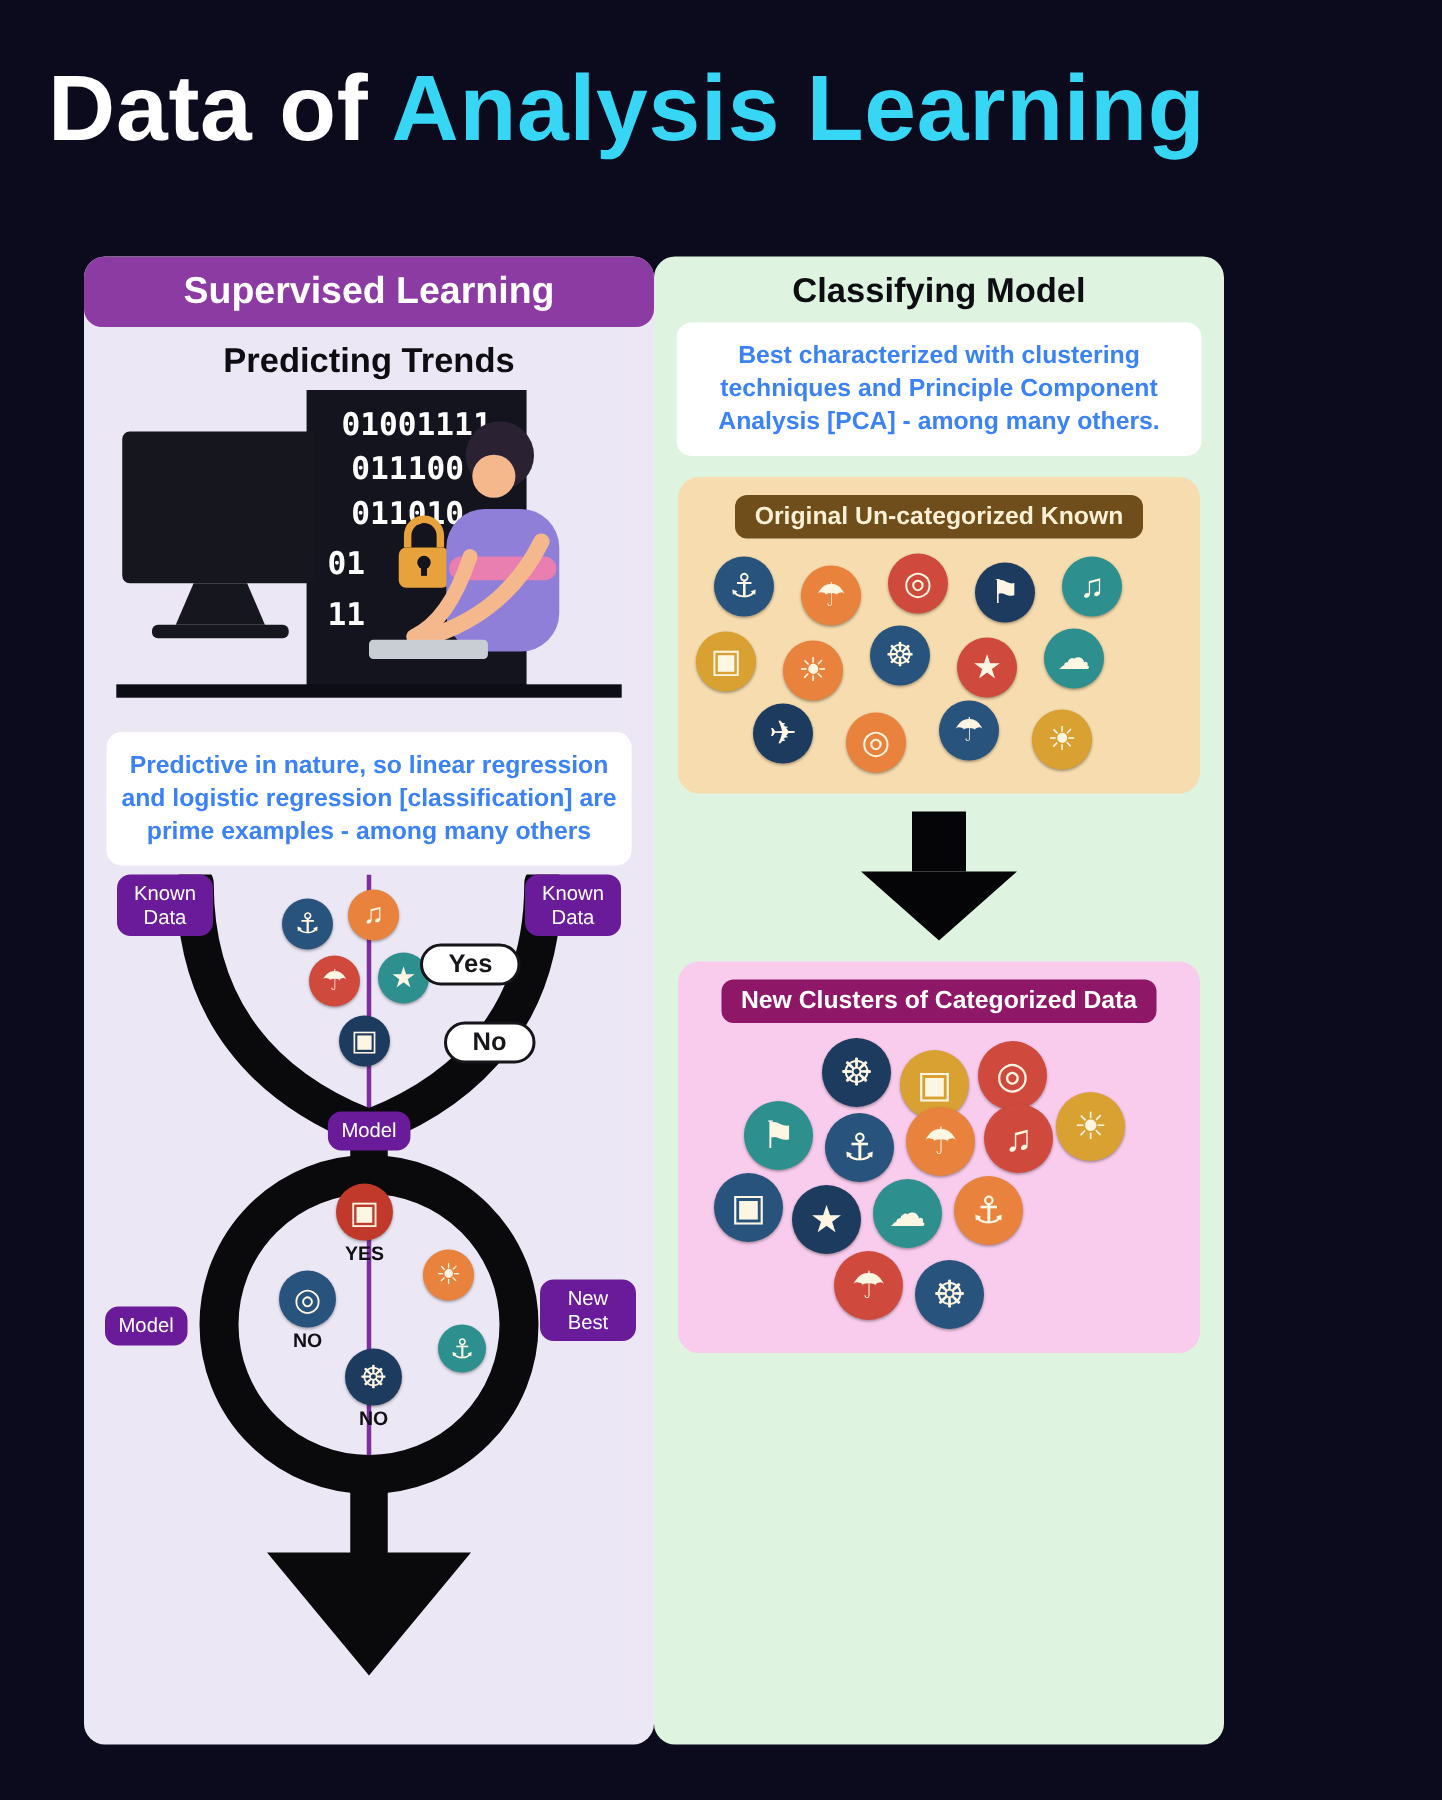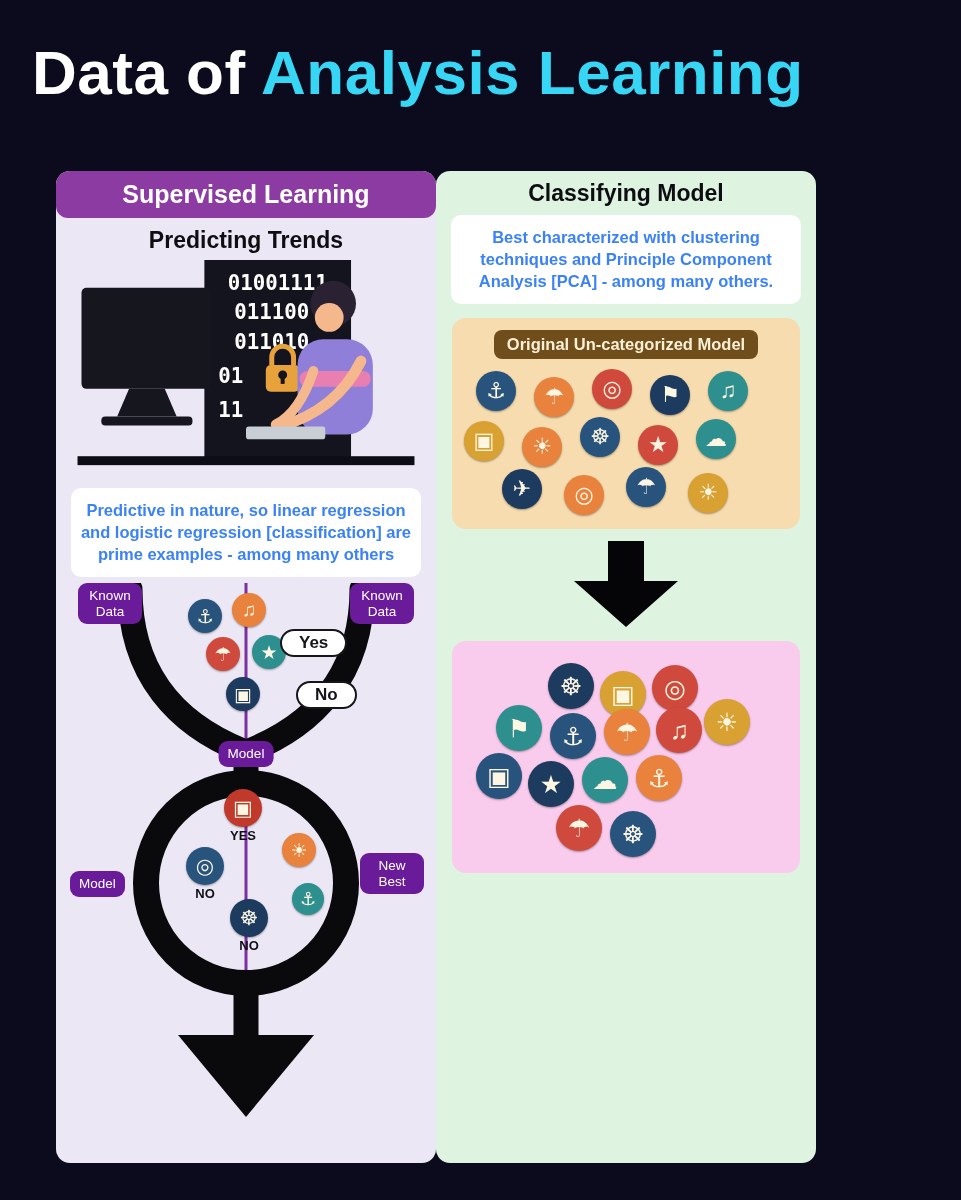--- a/index.html
+++ b/index.html
@@ -158,21 +158,21 @@
         </div>
     </section>
 
     <section class="panel panel-unsup">
       <div class="panel-sub">Classifying Model</div>
 
 
       <div class="desc-box">Best characterized with clustering techniques and Principle Component Analysis [PCA] - among many others.</div>
 
       <div class="databox tan">
-        <div class="box-pill brown">Original Un-categorized Model</div>
+        <div class="box-pill brown">Original Un-categorized Known</div>
         <div class="circle-field field-uncat">
             <div class="icircle" style="left: 14px; top: 2px; width: 40px; height: 40px; background: rgb(39, 83, 125); font-size: 22px;">⚓</div>
             <div class="icircle" style="left: 72px; top: 8px; width: 40px; height: 40px; background: rgb(232, 130, 60); font-size: 22px;">☂</div>
             <div class="icircle" style="left: 130px; top: 0px; width: 40px; height: 40px; background: rgb(207, 74, 60); font-size: 22px;">◎</div>
             <div class="icircle" style="left: 188px; top: 6px; width: 40px; height: 40px; background: rgb(29, 58, 95); font-size: 22px;">⚑</div>
             <div class="icircle" style="left: 246px; top: 2px; width: 40px; height: 40px; background: rgb(46, 143, 143); font-size: 22px;">♫</div>
             <div class="icircle" style="left: 2px; top: 52px; width: 40px; height: 40px; background: rgb(217, 160, 50); font-size: 22px;">▣</div>
             <div class="icircle" style="left: 60px; top: 58px; width: 40px; height: 40px; background: rgb(232, 130, 60); font-size: 22px;">☀</div>
             <div class="icircle" style="left: 118px; top: 48px; width: 40px; height: 40px; background: rgb(39, 83, 125); font-size: 22px;">☸</div>
             <div class="icircle" style="left: 176px; top: 56px; width: 40px; height: 40px; background: rgb(207, 74, 60); font-size: 22px;">★</div>
@@ -183,20 +183,21 @@
             <div class="icircle" style="left: 226px; top: 104px; width: 40px; height: 40px; background: rgb(217, 160, 50); font-size: 22px;">☀</div>
           </div>
       </div>
 
       <div class="down-arrow">
         <div class="arrow-stem"></div>
         <div class="arrow-head"></div>
       </div>
 
       <div class="databox pink">
+        <div class="box-pill magenta">New Clusters of Categorized Data</div>
         <div class="circle-field field-cat">
             <div class="icircle" style="left: 86px; top: 0px; width: 46px; height: 46px; background: rgb(29, 58, 95); font-size: 25px;">☸</div>
             <div class="icircle" style="left: 138px; top: 8px; width: 46px; height: 46px; background: rgb(217, 160, 50); font-size: 25px;">▣</div>
             <div class="icircle" style="left: 190px; top: 2px; width: 46px; height: 46px; background: rgb(207, 74, 60); font-size: 25px;">◎</div>
             <div class="icircle" style="left: 34px; top: 42px; width: 46px; height: 46px; background: rgb(46, 143, 143); font-size: 25px;">⚑</div>
             <div class="icircle" style="left: 88px; top: 50px; width: 46px; height: 46px; background: rgb(39, 83, 125); font-size: 25px;">⚓</div>
             <div class="icircle" style="left: 142px; top: 46px; width: 46px; height: 46px; background: rgb(232, 130, 60); font-size: 25px;">☂</div>
             <div class="icircle" style="left: 194px; top: 44px; width: 46px; height: 46px; background: rgb(207, 74, 60); font-size: 25px;">♫</div>
             <div class="icircle" style="left: 242px; top: 36px; width: 46px; height: 46px; background: rgb(217, 160, 50); font-size: 25px;">☀</div>
             <div class="icircle" style="left: 14px; top: 90px; width: 46px; height: 46px; background: rgb(39, 83, 125); font-size: 25px;">▣</div>

